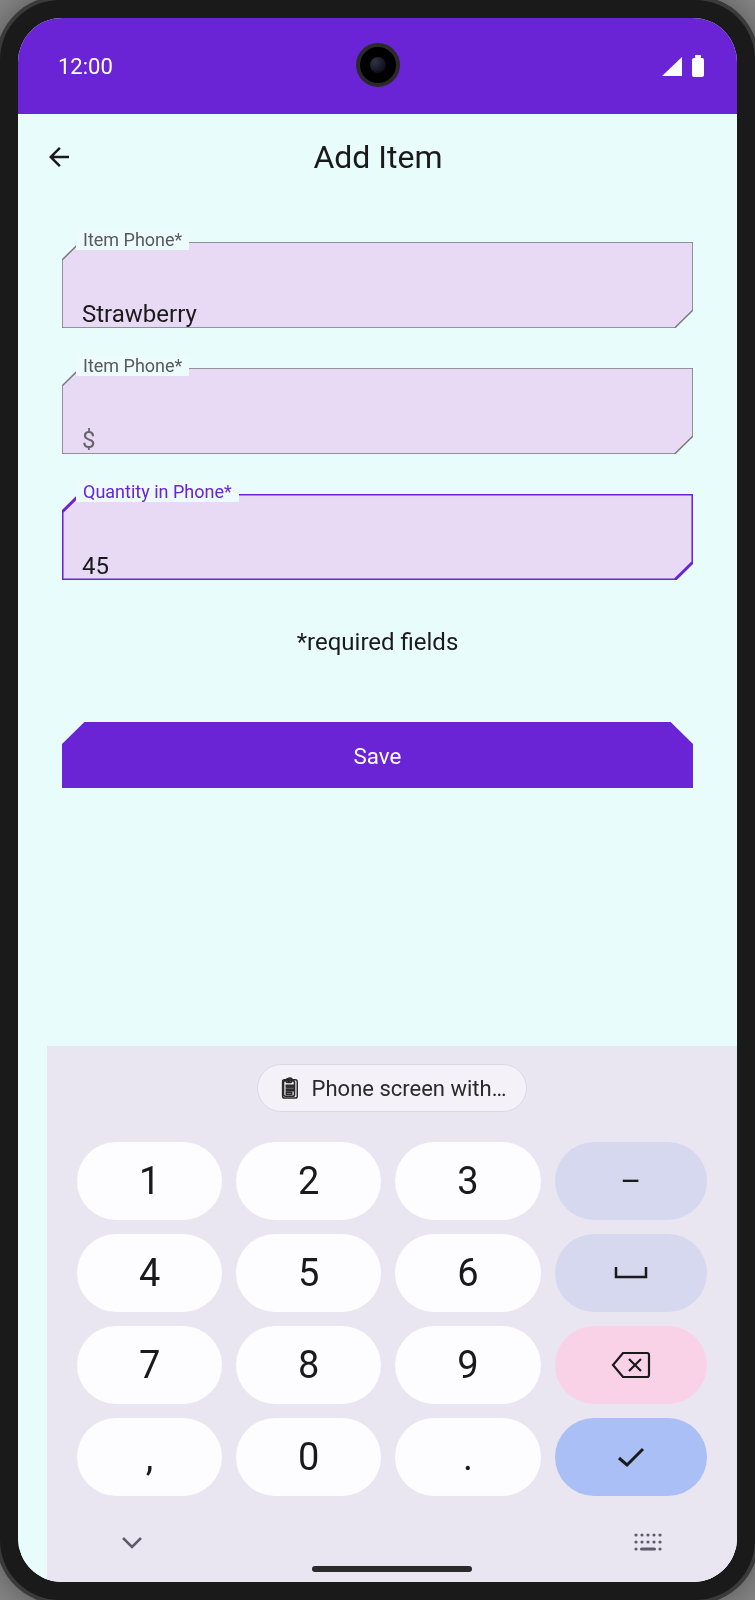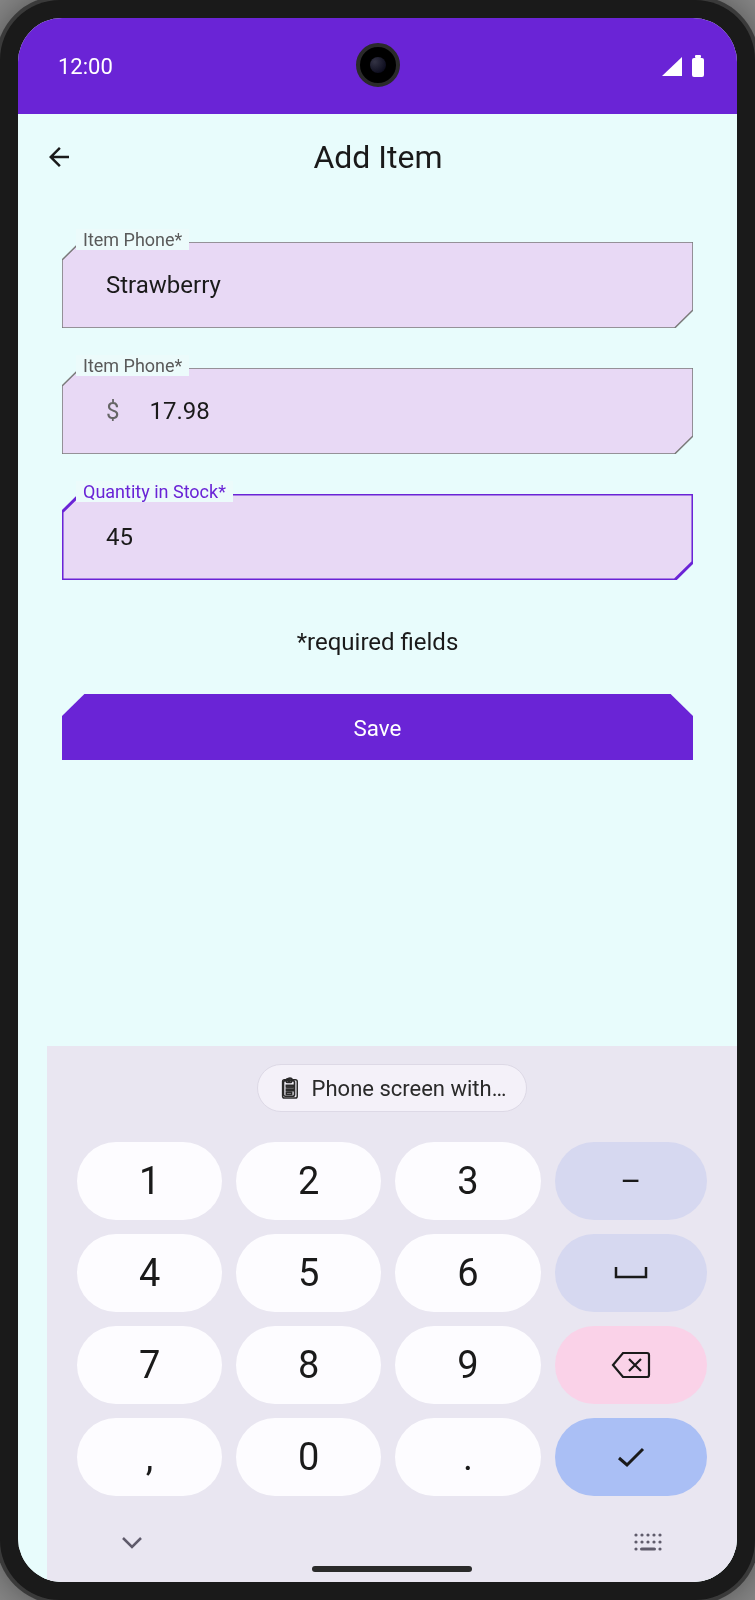--- a/index.html
+++ b/index.html
@@ -95,21 +95,21 @@
     }
 
     .required-note {
       font-size: 24px;
       color: #1a1a1a;
       padding: 8px 18px 30px 18px;
       text-align: center;
     }
     .save-btn-wrap {
       padding: 8px 0px;
-      margin-top: 0;
+      margin-top: 28px;
     }
 
     
     .keyboard-zone {
       position: absolute;
       bottom: 0;
       left: 0;
       right: 0;
       background: #e9e6f1;
       padding-bottom: 16px;
@@ -180,22 +180,22 @@
     .tf svg { position: absolute; inset: 0; width: 100%; height: 100%; }
     .tf .bg { fill: #e8d9f5; }
     .tf .stroke { fill: none; stroke: #7a7a7a; stroke-width: 1.5; }
     .tf.focused .stroke { stroke: #6a24d6; stroke-width: 3; }
     .tf-label {
       position: absolute; top: -13px; left: 14px;
       background: #ecfbfb; padding: 0 7px; font-size: 18px; color: #5a5a5a; z-index: 3;
     }
     .tf.focused .tf-label { color: #6a24d6; }
     .tf-content {
-      position: absolute; inset: 0; display: flex; align-items: center;
-      padding: 0 20px; z-index: 2; margin-left: 24px;
+      position: absolute; inset: 0; display: flex; align-items: flex-end;
+      padding: 0 20px; z-index: 2;
     }
     .tf-content input {
       border: none; background: transparent; font-size: 24px; width: 100%;
       outline: none; color: #1a1a1a; font-family: inherit;
     }
     .tf-prefix { color: #666; font-size: 24px; margin-right: 30px; }
 
     .content-area {
       position:absolute; top:96px; left:0; right:0; bottom:0;
       background:#e8fcfc;
@@ -250,30 +250,29 @@
         </div>
 
         <div class="tf">
           <svg viewBox="0 0 620 86" preserveAspectRatio="none">
             <path class="bg" d="M0 18 L18 0 L620 0 L620 68 L602 86 L0 86 Z"></path>
             <path class="stroke" d="M0 18 L18 0 L620 0 L620 68 L602 86 L0 86 Z"></path>
           </svg>
           <span class="tf-label">Item Phone*</span>
           <div class="tf-content">
             <span class="tf-prefix">$</span>
-            <input type="text" value="17.98" style="">
           </div>
         </div>
 
         <div class="tf focused">
           <svg viewBox="0 0 620 86" preserveAspectRatio="none">
             <path class="bg" d="M0 18 L18 0 L620 0 L620 68 L602 86 L0 86 Z"></path>
             <path class="stroke" d="M0 18 L18 0 L620 0 L620 68 L602 86 L0 86 Z"></path>
           </svg>
-          <span class="tf-label">Quantity in Stock*</span>
+          <span class="tf-label">Quantity in Phone*</span>
           <div class="tf-content">
             <input type="text" value="45" style="">
           </div>
         </div>
 
         <div class="required-note">*required fields</div>
 
         <div class="save-btn-wrap">
           <svg width="100%" height="66" viewBox="0 0 620 66" preserveAspectRatio="none" style="cursor:pointer;display:block">
             <path d="M0 22 L22 0 L598 0 L620 22 L620 66 L0 66 Z" fill="#6a24d6"></path>

